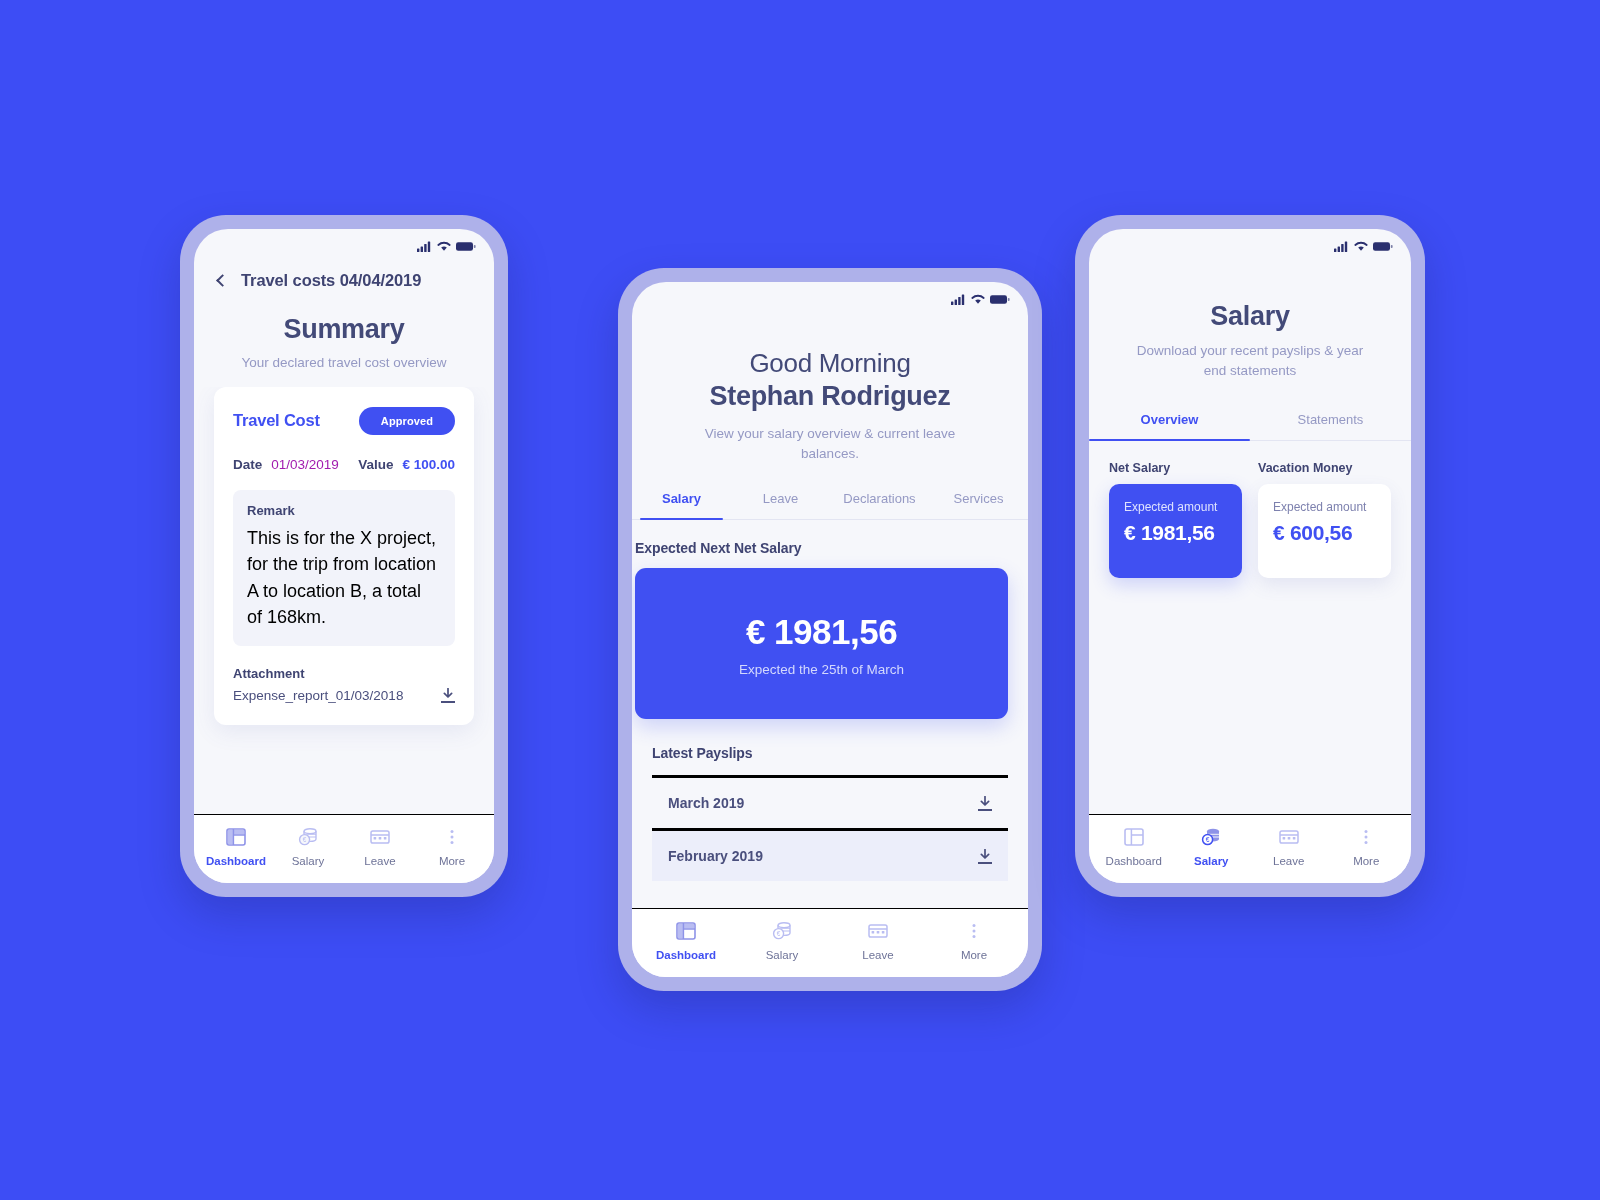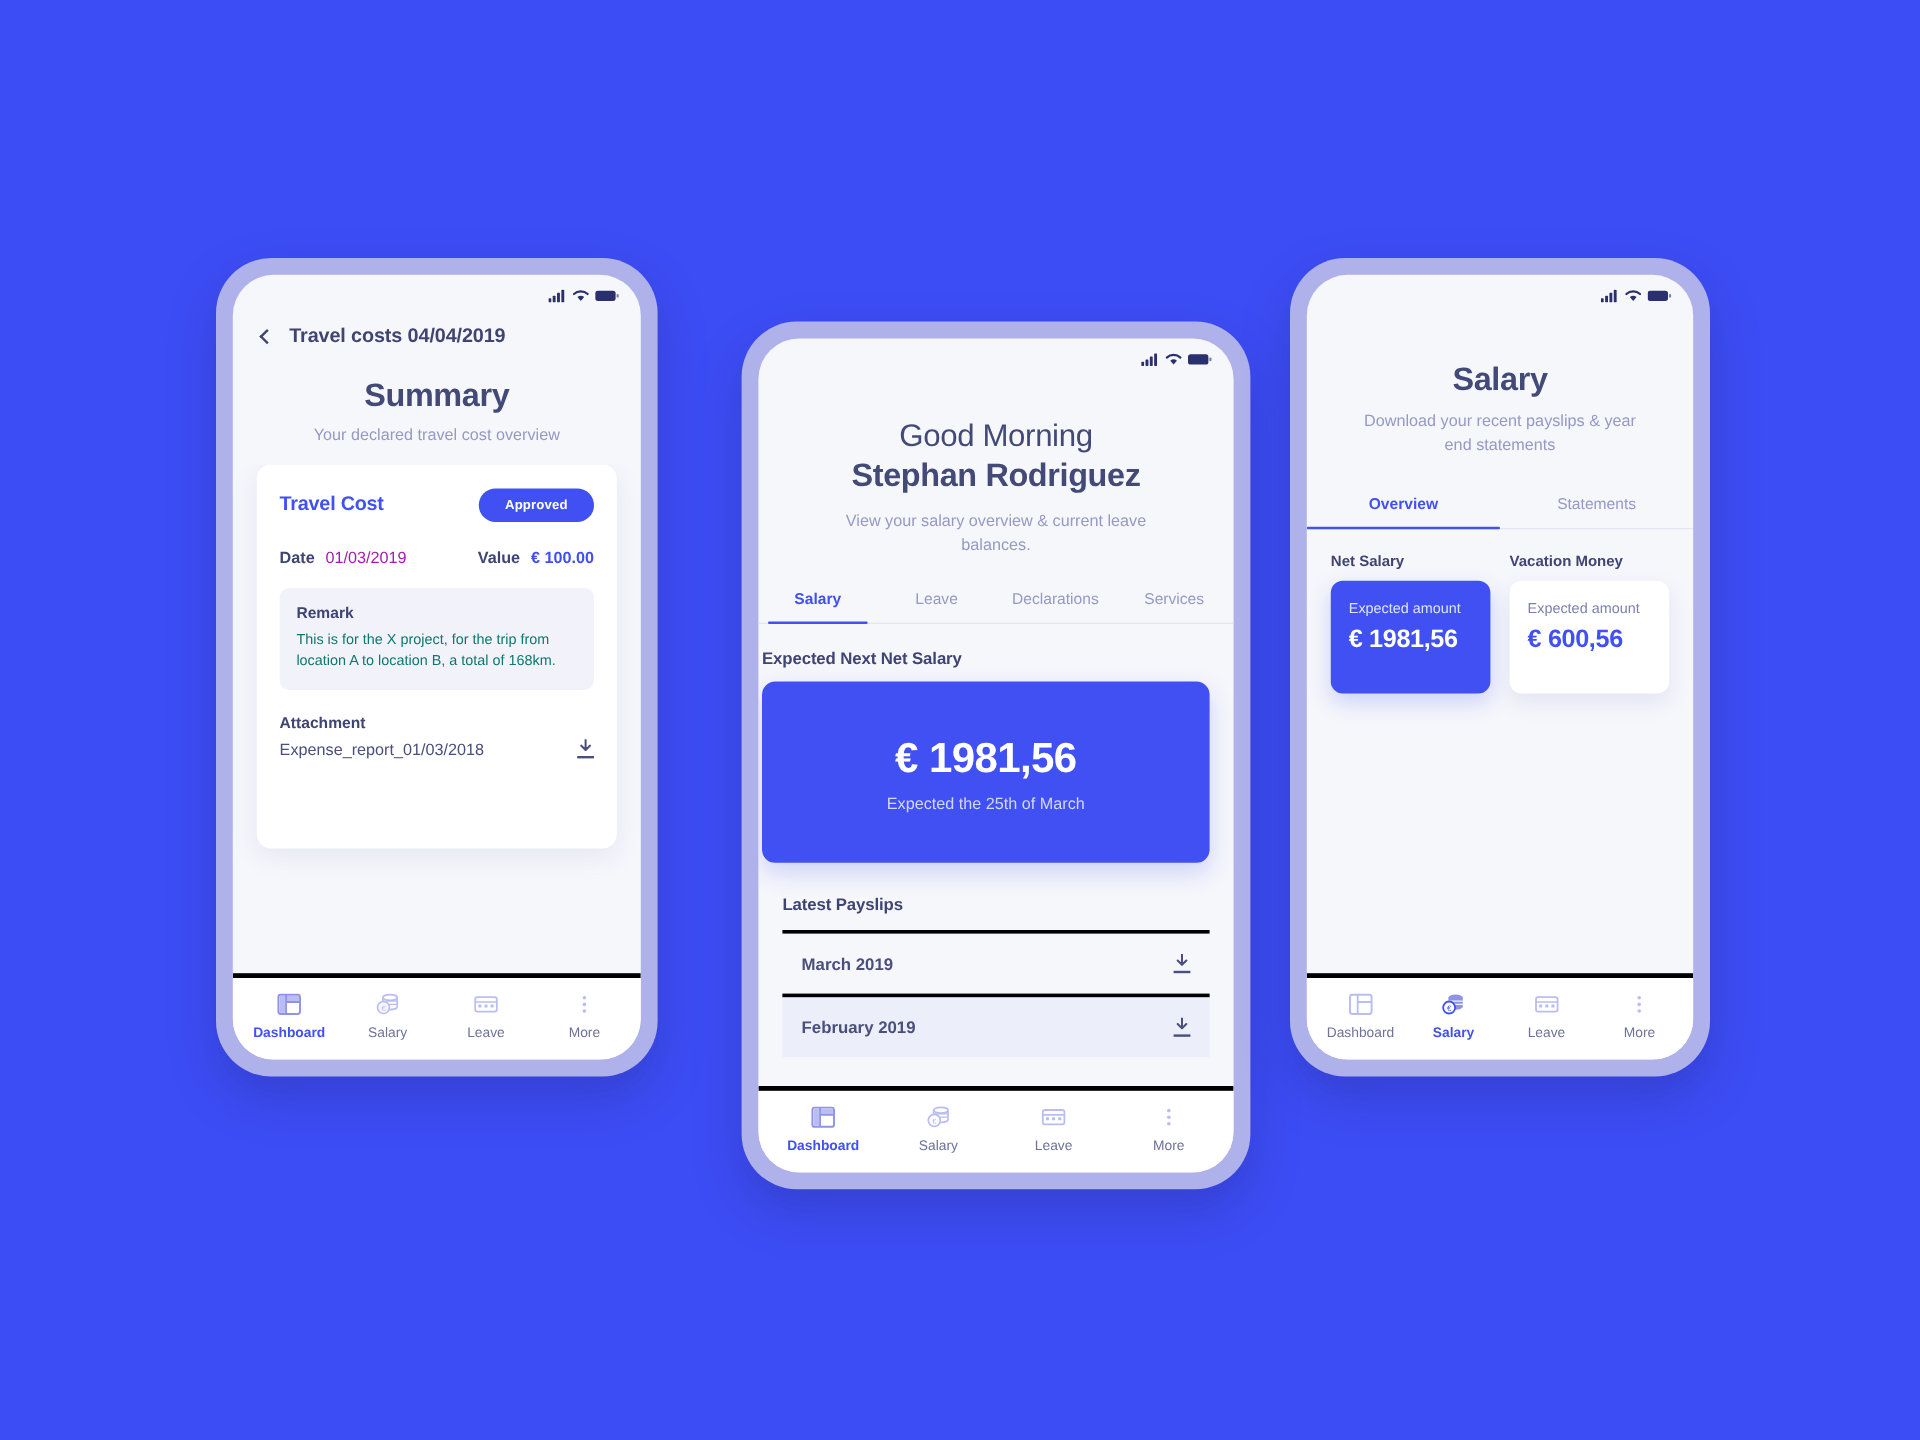--- a/index.html
+++ b/index.html
@@ -26,21 +26,21 @@
     right: 14px;
     top: 14px;
     bottom: 14px;
     background: #f6f7fb;
     border-radius: 34px;
     overflow: hidden;
     display: flex;
     flex-direction: column;
   }
 
-  #phone-left   { left: 180px;  top: 215px; width: 368px; height: 682px; text-decoration: underline; }
+  #phone-left   { left: 180px;  top: 215px; width: 328px; height: 682px; text-decoration: underline; }
   #phone-center { left: 618px;  top: 268px; width: 424px; height: 723px; }
   #phone-right  { left: 1075px; top: 215px; width: 350px; height: 682px; }
 
   
   .status-bar {
     display: flex;
     justify-content: flex-end;
     align-items: center;
     gap: 5px;
     padding: 9px 18px 0 0;
@@ -141,22 +141,22 @@
     padding: 13px 14px 15px 14px;
     margin-bottom: 20px;
   }
   .remark-title {
     font-size: 13px;
     font-weight: bold;
     color: #3f4472;
     margin-bottom: 7px;
   }
   .remark-text {
-    font-size: 12px;
-    color: #0f766e;
+    font-size: 18px;
+    color: #000000;
     line-height: 1.48;
   }
   .attach-title {
     font-size: 13px;
     font-weight: bold;
     color: #3f4472;
     margin-bottom: 6px;
   }
   .attach-row {
     display: flex;
@@ -276,21 +276,21 @@
   .mini-amt { font-size: 21px; font-weight: bold; letter-spacing: -0.3px; }
   .mini-card.filled .mini-amt { color: #ffffff; }
   .mini-card.plain  .mini-amt { color: #4050f2; }
 
   
   .bottom-nav {
     flex: 0 0 auto;
     background: #fff;
     display: flex;
     padding: 11px 6px 16px 6px;
-    border-top: 4px solid #000000;
+    border-top: 1px solid #000000;
   }
   .nav-item {
     flex: 1 1 0;
     display: flex;
     flex-direction: column;
     align-items: center;
     gap: 7px;
     cursor: pointer;
   }
   .nav-label {

